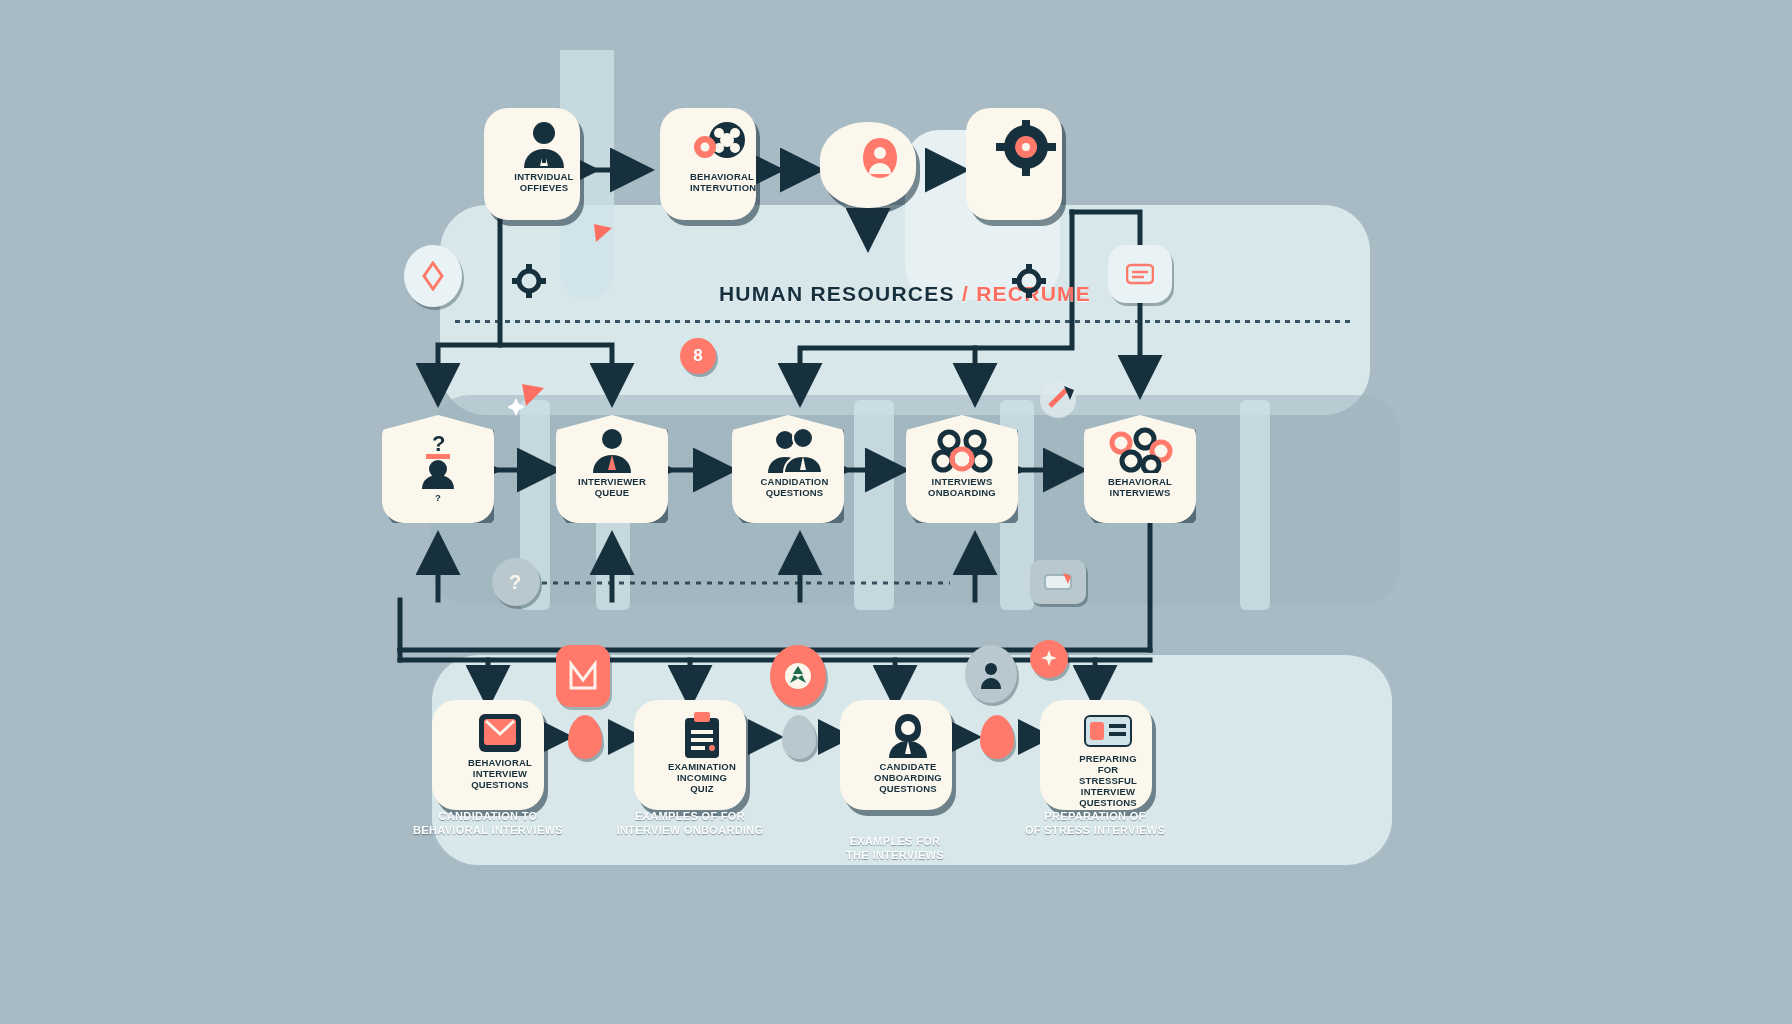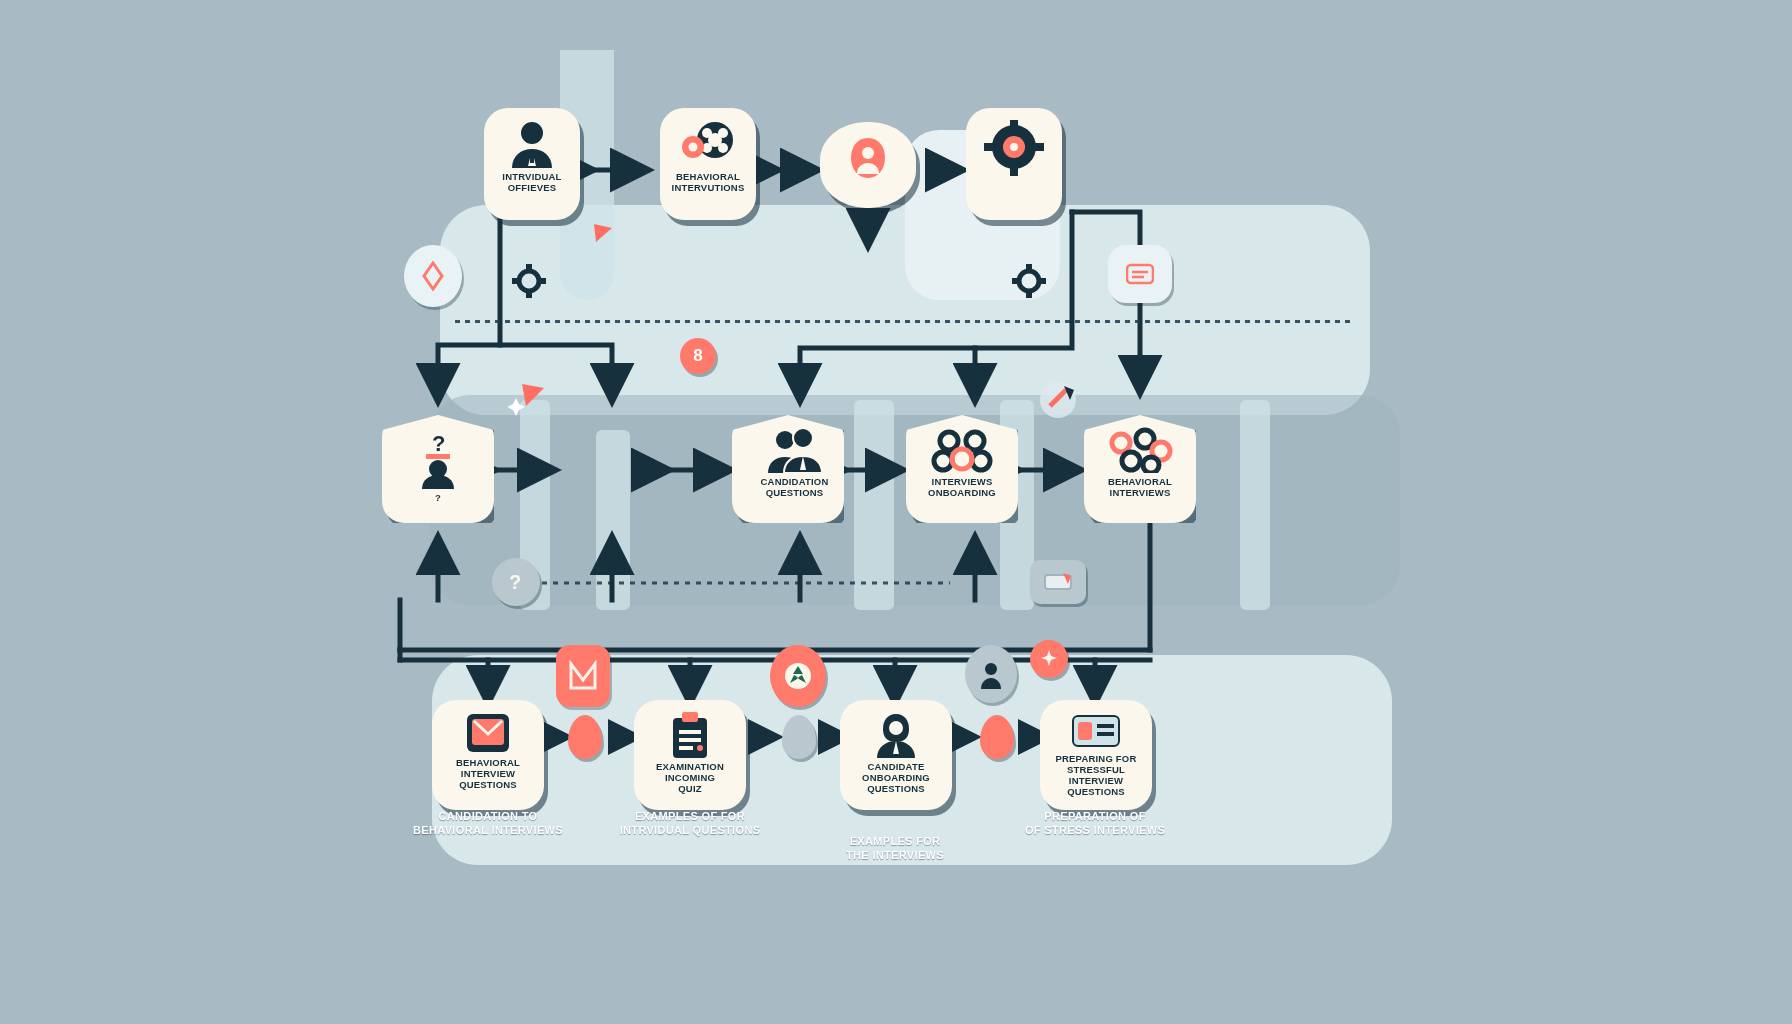--- a/index.html
+++ b/index.html
@@ -48,21 +48,21 @@
 
   
   .node {
     position:absolute;
     background:#fbf7ec;
     box-shadow:4px 6px 0 rgba(23,48,61,.55);
     display:flex; flex-direction:column; align-items:center; justify-content:flex-start;
     padding-top:12px;
     overflow:hidden;
   }
-  .node.rounded { border-radius:24px; }
+  .node.rounded { border-radius:24px;padding-left:24px; }
   .node.tag {
     border-radius:22px 22px 22px 22px;
     clip-path: polygon(50% 0%, 100% 14%, 100% 100%, 0% 100%, 0% 14%);
   }
   .node .lbl {
     margin-top:4px;
     font-size:9.5px; font-weight:bold; line-height:1.15;
     color:#16303e; text-align:center; letter-spacing:.02em;
     width:100%; padding:0 6px;
     filter: blur(.35px);
@@ -240,20 +240,25 @@
         <rect x="26" y="44" width="8" height="12" fill="#17303d"></rect>
         <rect x="0" y="23" width="12" height="8" fill="#17303d"></rect>
         <rect x="48" y="23" width="12" height="8" fill="#17303d"></rect>
         <circle cx="30" cy="27" r="11" fill="#ff7a6b"></circle>
         <circle cx="30" cy="27" r="4" fill="#fbf7ec"></circle>
       </svg>
     </span>
     <div class="lbl" style="white-space: pre-line;"></div>
   </div>
 
+  <div class="banner">
+    <span>HUMAN RESOURCES</span>
+    <span class="slash">/</span>
+    <span class="accent">RECRUME</span>
+  </div>
   <div class="dotline"></div>
 
   <div class="chip pale" style="left:404px; top:245px; width:58px; height:62px;">
     <svg width="26" height="30" viewBox="0 0 26 30">
       <path d="M13 2 L22 15 L13 28 L4 15 Z" fill="none" stroke="#ff7a6b" stroke-width="3"></path>
     </svg>
   </div>
   <div class="chip pale" style="left:1108px; top:245px; width:64px; height:58px; border-radius:18px;">
     <svg width="28" height="22" viewBox="0 0 28 22">
       <rect x="1" y="2" width="26" height="18" rx="4" fill="none" stroke="#ff7a6b" stroke-width="2.5"></rect>
@@ -298,20 +303,31 @@
       <svg width="52" height="58" viewBox="0 0 52 58">
         <text x="20" y="20" font-size="22" font-weight="bold" fill="#17303d" font-family="Liberation Sans, sans-serif">?</text>
         <rect x="14" y="23" width="24" height="5" fill="#ff7a6b"></rect>
         <circle cx="26" cy="38" r="9" fill="#17303d"></circle>
         <path d="M10 58c0-9 7-14 16-14s16 5 16 14z" fill="#17303d"></path>
       </svg>
     </span>
     <div class="lbl" style="white-space: pre-line;">?</div>
   </div>
 
+  <div class="node tag n-mid" style="left:556px; top:415px;">
+    <span class="glyph">
+      <svg width="52" height="46" viewBox="0 0 52 46">
+        <circle cx="26" cy="12" r="10" fill="#17303d"></circle>
+        <path d="M7 46c0-11 8-18 19-18s19 7 19 18z" fill="#17303d"></path>
+        <path d="M26 28l-4 15h8z" fill="#ff7a6b"></path>
+      </svg>
+    </span>
+    <div class="lbl" style="white-space: pre-line;">INTERVIEWER
+QUEUE</div>
+  </div>
 
   <div class="node tag n-mid" style="left:732px; top:415px;padding-left:13px;">
     <span class="glyph">
       <svg width="60" height="46" viewBox="0 0 60 46">
         <circle cx="20" cy="13" r="9" fill="#17303d"></circle>
         <path d="M3 46c0-10 7-16 17-16s17 6 17 16z" fill="#17303d"></path>
         <circle cx="38" cy="11" r="10" fill="#17303d" stroke="#fbf7ec" stroke-width="2"></circle>
         <path d="M19 46c0-11 8-17 19-17s19 6 19 17z" fill="#17303d" stroke="#fbf7ec" stroke-width="2"></path>
         <path d="M38 29l-3 14h6z" fill="#fbf7ec"></path>
       </svg>
@@ -454,19 +470,19 @@
     </svg>
   </div>
 
   <div class="chip coral" style="left:568px; top:715px; width:34px; height:44px; border-radius:50% 50% 50% 50%/60% 60% 40% 40%;"></div>
   <div class="chip grey" style="left:782px; top:715px; width:34px; height:44px; border-radius:50% 50% 50% 50%/60% 60% 40% 40%;"></div>
   <div class="chip coral" style="left:980px; top:715px; width:34px; height:44px; border-radius:50% 50% 50% 50%/60% 60% 40% 40%;"></div>
 
   <div class="caption" style="left: 403px; top: 810px; white-space: pre-line;">CANDIDATION TO
 BEHAVIORAL INTERVIEWS</div>
   <div class="caption" style="left: 605px; top: 810px; white-space: pre-line;">EXAMPLES OF FOR
-INTRVIDUAL QUESTIONS</div>
+INTERVIEW ONBOARDING</div>
   <div class="caption" style="left: 810px; top: 835px; white-space: pre-line;">EXAMPLES FOR
 THE INTERVIEWS</div>
   <div class="caption" style="left: 1010px; top: 810px; white-space: pre-line;">PREPARATION OF
 OF STRESS INTERVIEWS</div>
 
 </div>
 
 </body></html>

